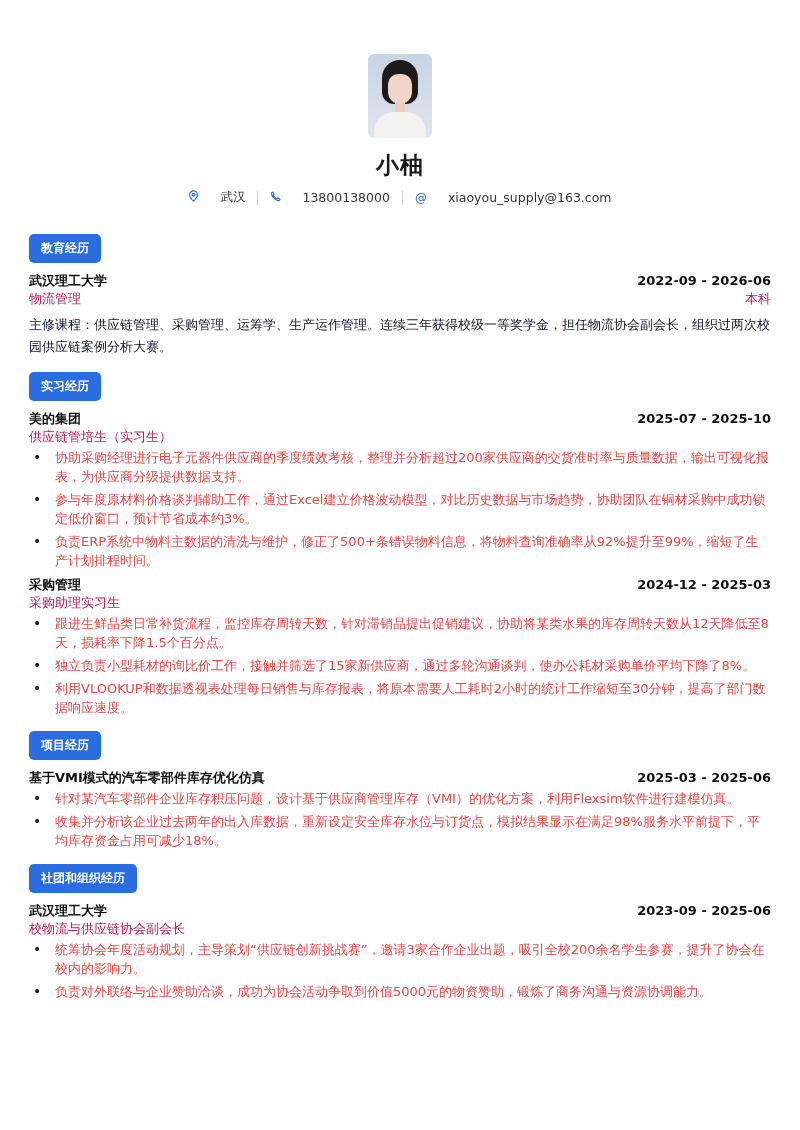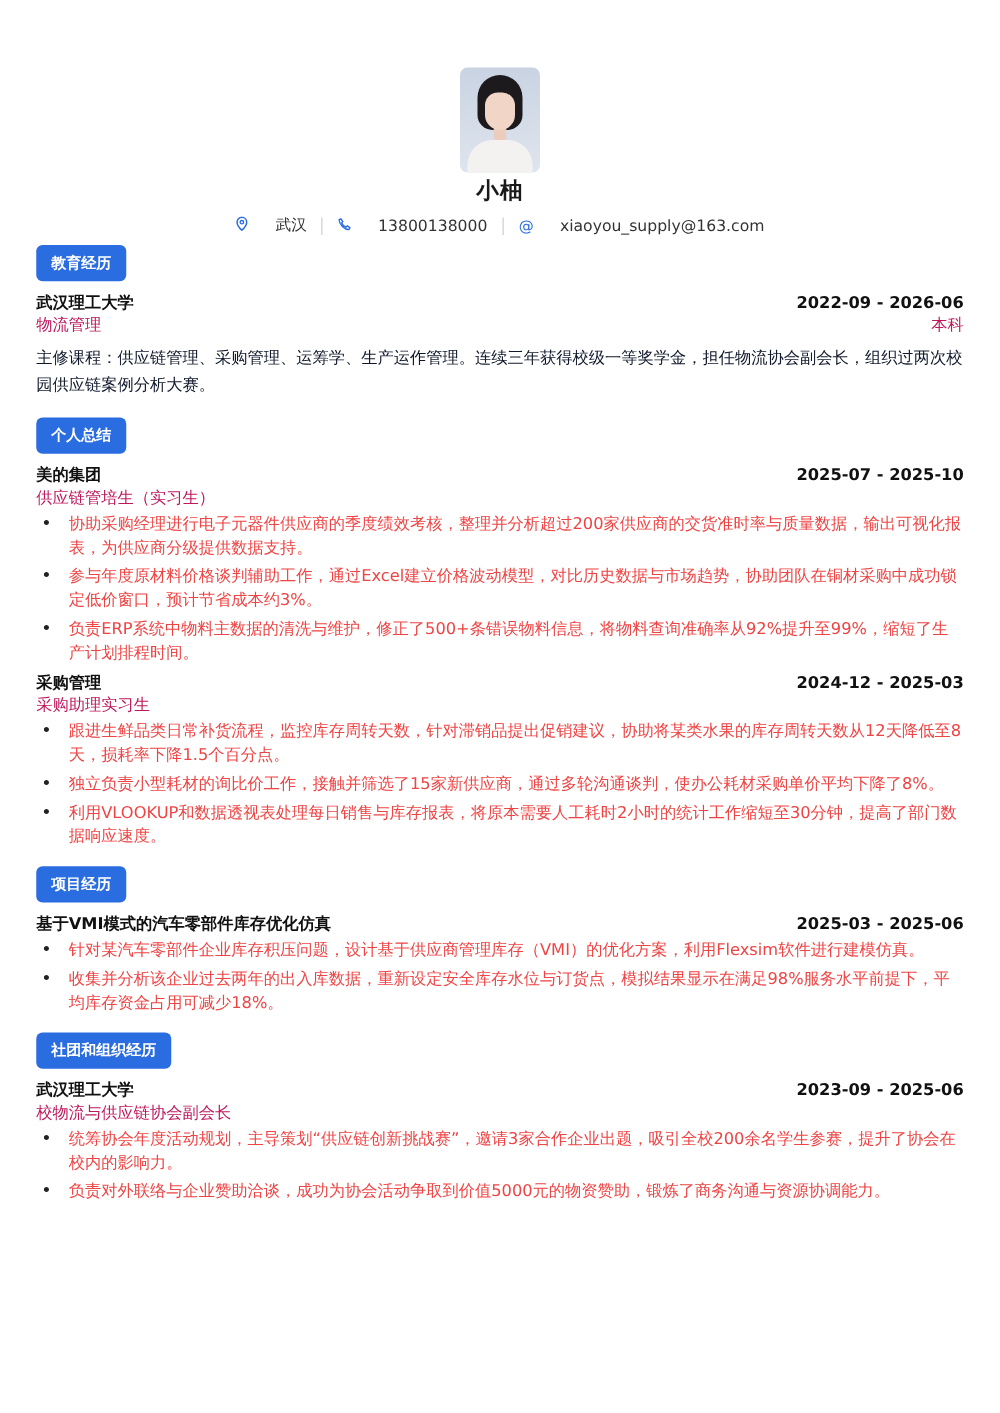--- a/index.html
+++ b/index.html
@@ -13,21 +13,21 @@
   .page { position: relative; width: 800px; height: 1130px; padding: 0 29px; box-sizing: border-box; }
   .header { text-align: center; padding-top: 54px; }
   .photo {
     width: 64px; height: 84px; margin: 0 auto; border-radius: 6px; overflow: hidden;
     background: linear-gradient(180deg, #c9d3e2 0%, #dfe5ee 100%); position: relative;
   }
   .photo .hair { position: absolute; left: 14px; top: 6px; width: 36px; height: 44px; background: #1c1a1c; border-radius: 18px 18px 12px 12px; }
   .photo .face { position: absolute; left: 20px; top: 20px; width: 24px; height: 30px; background: #f1d6c8; border-radius: 12px 12px 14px 14px; }
   .photo .body { position: absolute; left: 6px; top: 58px; width: 52px; height: 30px; background: #f4f2f0; border-radius: 20px 20px 0 0; }
   .photo .neck { position: absolute; left: 27px; top: 48px; width: 10px; height: 12px; background: #eccdbd; }
-  .name { font-size: 18px; font-weight: bold; margin-top: 2px; letter-spacing: 1px; color: #1a1a1a; }
+  .name { font-size: 23px; font-weight: bold; margin-top: 12px; letter-spacing: 1px; color: #1a1a1a; }
   .contacts { display: flex; justify-content: center; align-items: center; margin-top: 8px; font-size: 12.5px; color: #333; }
   .contact { display: flex; align-items: center; gap: 21px; }
   .contact .ic { color: #2a6de0; font-size: 12px; }
   .sep { width: 1px; height: 14px; background: #d0d0d0; margin: 0 12px; }
   .section { margin-top: 14px; }
   .badge {
     display: inline-block; background: #2a6de0; color: #fff; font-size: 12px; font-weight: bold;
     padding: 6px 12px; border-radius: 5px;
   }
   .entry { margin-top: 9px; }
@@ -73,37 +73,37 @@
         <span>13800138000</span>
       </div>
       <div class="sep"></div>
       <div class="contact">
         <span class="ic">@</span>
         <span>xiaoyou_supply@163.com</span>
       </div>
     </div>
   </div>
 
-  <div class="section" style="margin-top:7px">
+  <div class="section" style="margin-top:28px">
     <span class="badge">教育经历</span>
     <div class="entry">
       <div class="row">
         <span class="title">武汉理工大学</span>
         <span class="date">2022-09 - 2026-06</span>
       </div>
       <div class="row">
         <span class="sub">物流管理</span>
         <span class="sub">本科</span>
       </div>
       <div class="para">主修课程：供应链管理、采购管理、运筹学、生产运作管理。连续三年获得校级一等奖学金，担任物流协会副会长，组织过两次校园供应链案例分析大赛。</div>
     </div>
   </div>
 
   <div class="section">
-    <span class="badge">个人总结</span>
+    <span class="badge">实习经历</span>
     <div class="entry">
       <div class="row">
         <span class="title">美的集团</span>
         <span class="date">2025-07 - 2025-10</span>
       </div>
       <div class="row">
           <span class="sub">供应链管培生（实习生）</span>
         </div>
       <ul>
         <li>协助采购经理进行电子元器件供应商的季度绩效考核，整理并分析超过200家供应商的交货准时率与质量数据，输出可视化报表，为供应商分级提供数据支持。</li>

